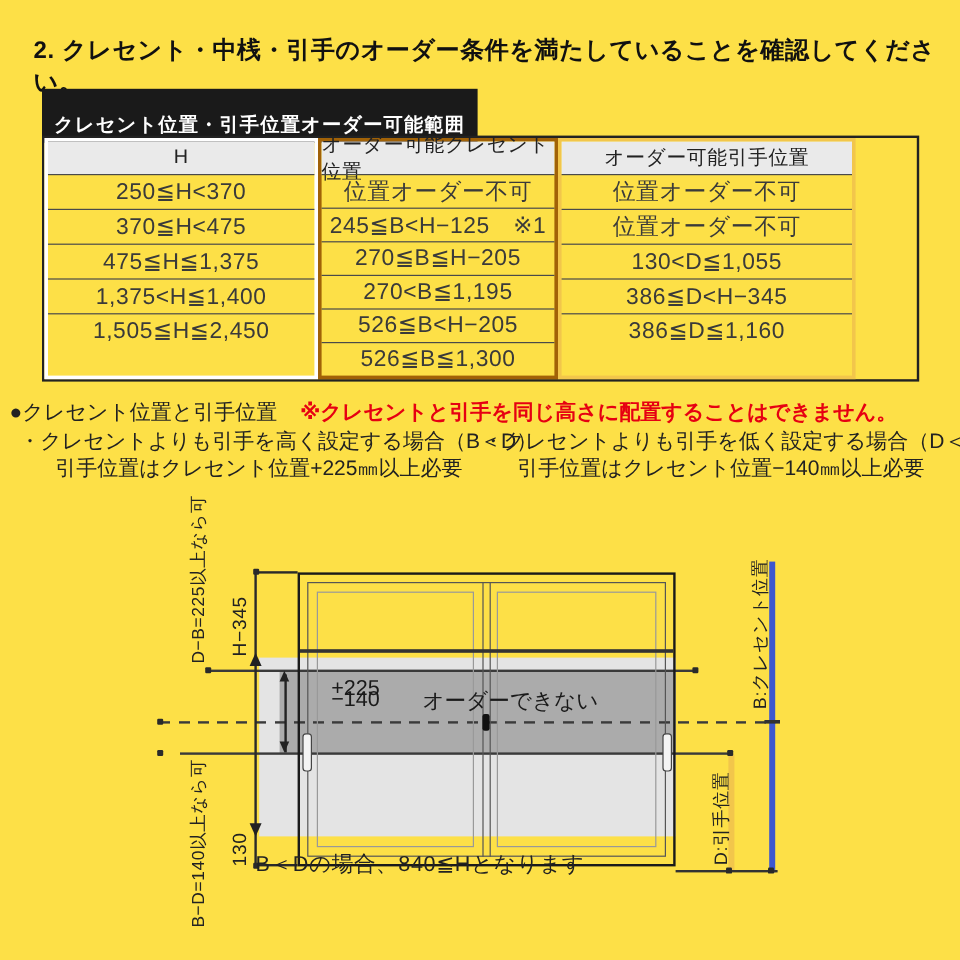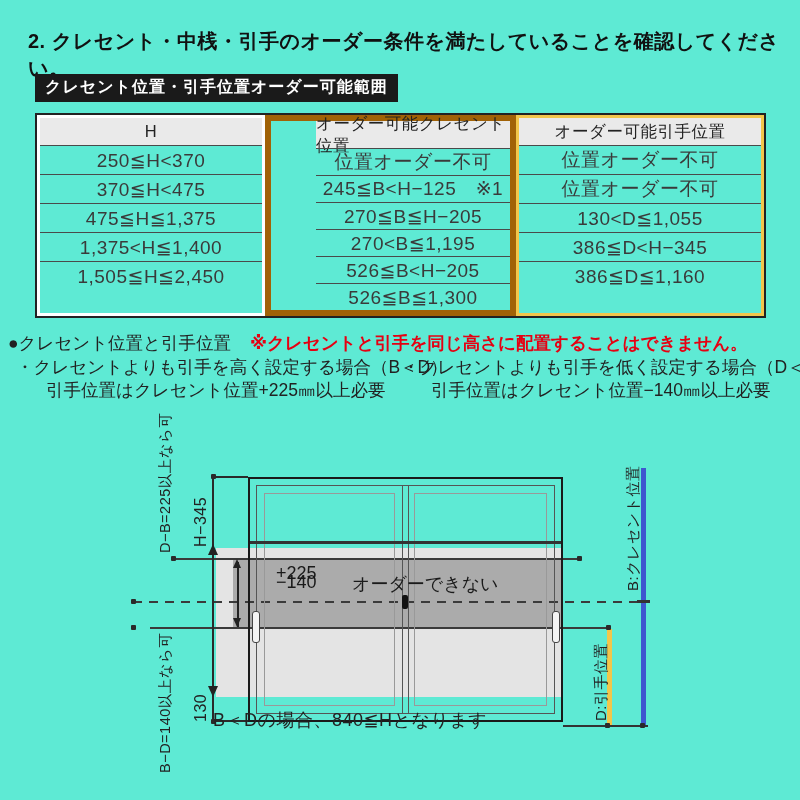--- a/index.html
+++ b/index.html
@@ -1,26 +1,26 @@
 <!DOCTYPE html>
 <html><head>
 <meta charset="utf-8">
 <style>
   html,body{margin:0;padding:0;background:#fff;}
-  .page{position:relative;width:800px;height:800px;background:#5eead4;overflow:hidden;
+  .page{position:relative;width:800px;height:800px;background:#fde047;overflow:hidden;
         font-family:"Liberation Sans","DejaVu Sans",sans-serif;color:#222;}
   .abs{position:absolute;}
   .title{left:28px;top:28px;font-size:20px;font-weight:700;letter-spacing:0.5px;color:#111;}
   .badge{left:35px;top:74px;background:#1a1a1a;color:#fff;font-size:16px;font-weight:700;
-         padding:3px 10px 4px 10px;letter-spacing:1px;}
+         padding:20px 10px 4px 10px;letter-spacing:1px;}
   
   .tbl{left:35px;top:113px;width:731px;height:205px;border:2px solid #222;display:flex;box-sizing:border-box;}
   .col{display:flex;flex-direction:column;box-sizing:border-box;}
   .col-h{width:228px;border:3px solid #ffffff;}
-  .col-b{width:251px;border:6px solid #a16207;padding-left:45px;}
+  .col-b{width:200px;border:3px solid #a16207;}
   .col-d{width:248px;border:3px solid #f2c64b;}
   .cell{height:28px;display:flex;align-items:center;justify-content:center;
         font-size:19px;color:#3a3a3a;letter-spacing:0.5px;}
   .cell+.cell{border-top:1px solid #4a4a4a;}
   .head{height:27px;background:#eaeaea;color:#222;font-size:16.5px;}
   
   .note{font-size:17.5px;color:#222;white-space:nowrap;}
   .red{color:#e60012;font-weight:700;}
   
   .vlabel{position:absolute;transform-origin:0 0;transform:rotate(-90deg);

